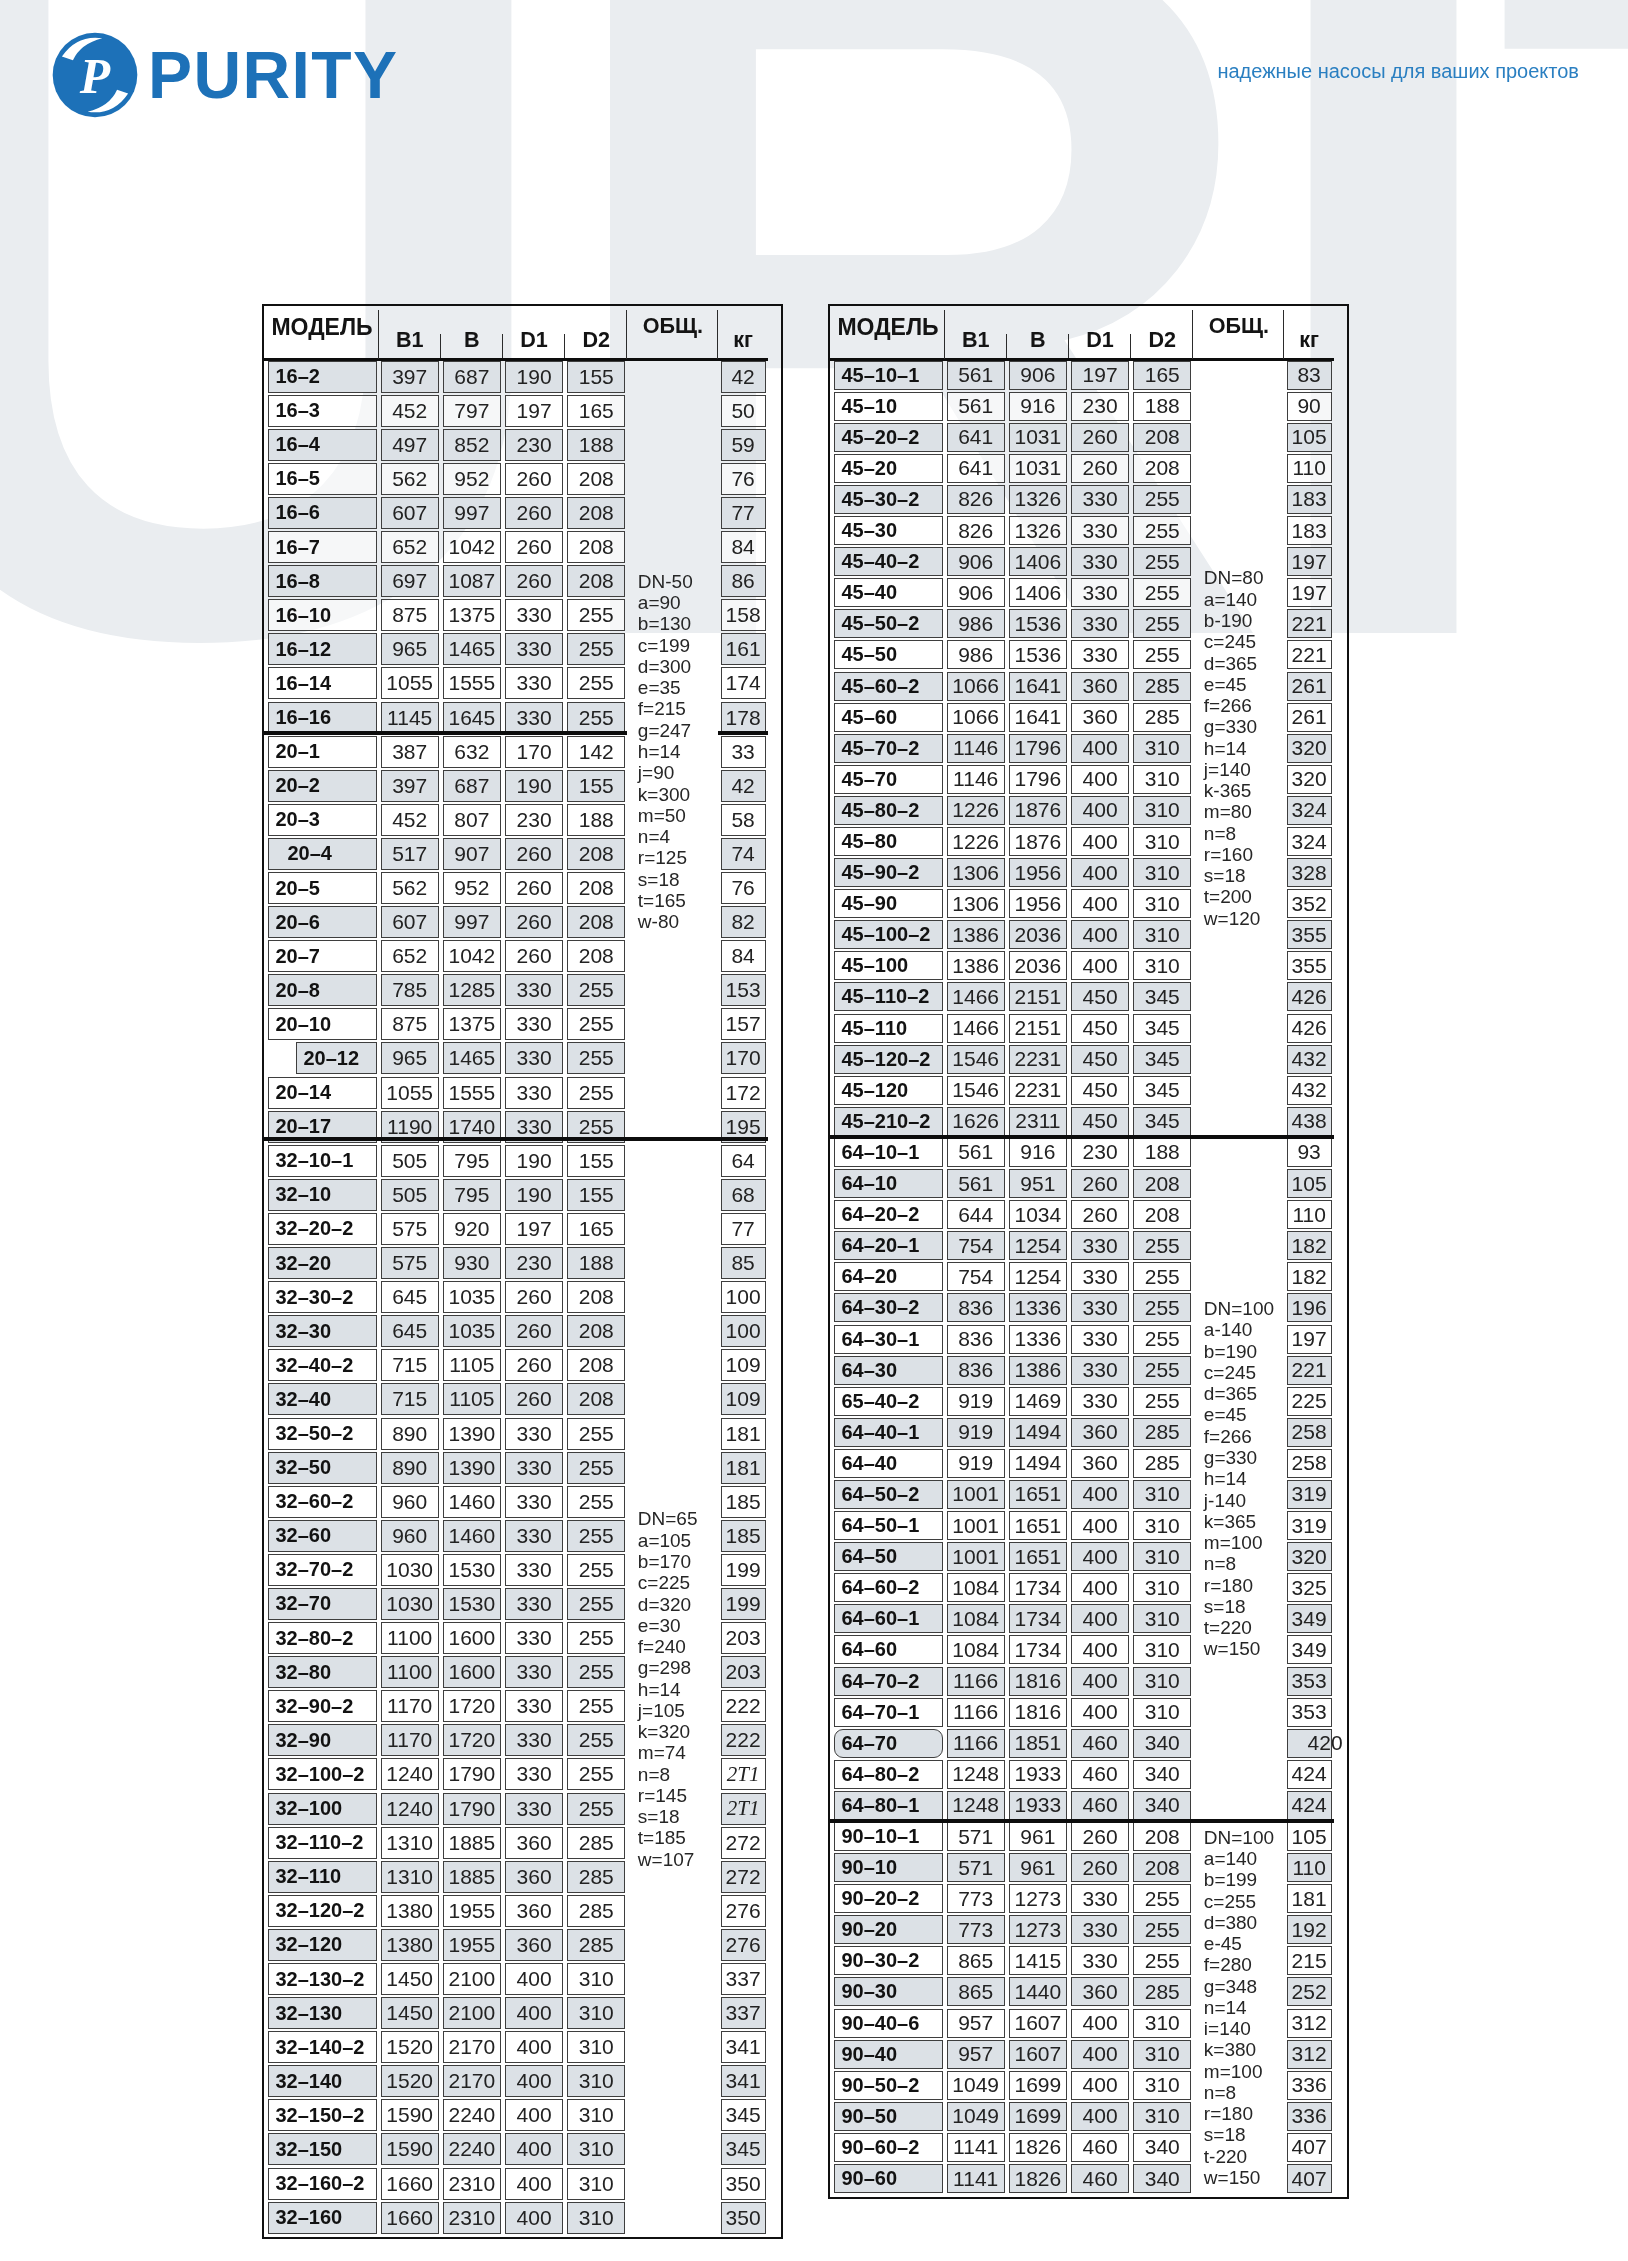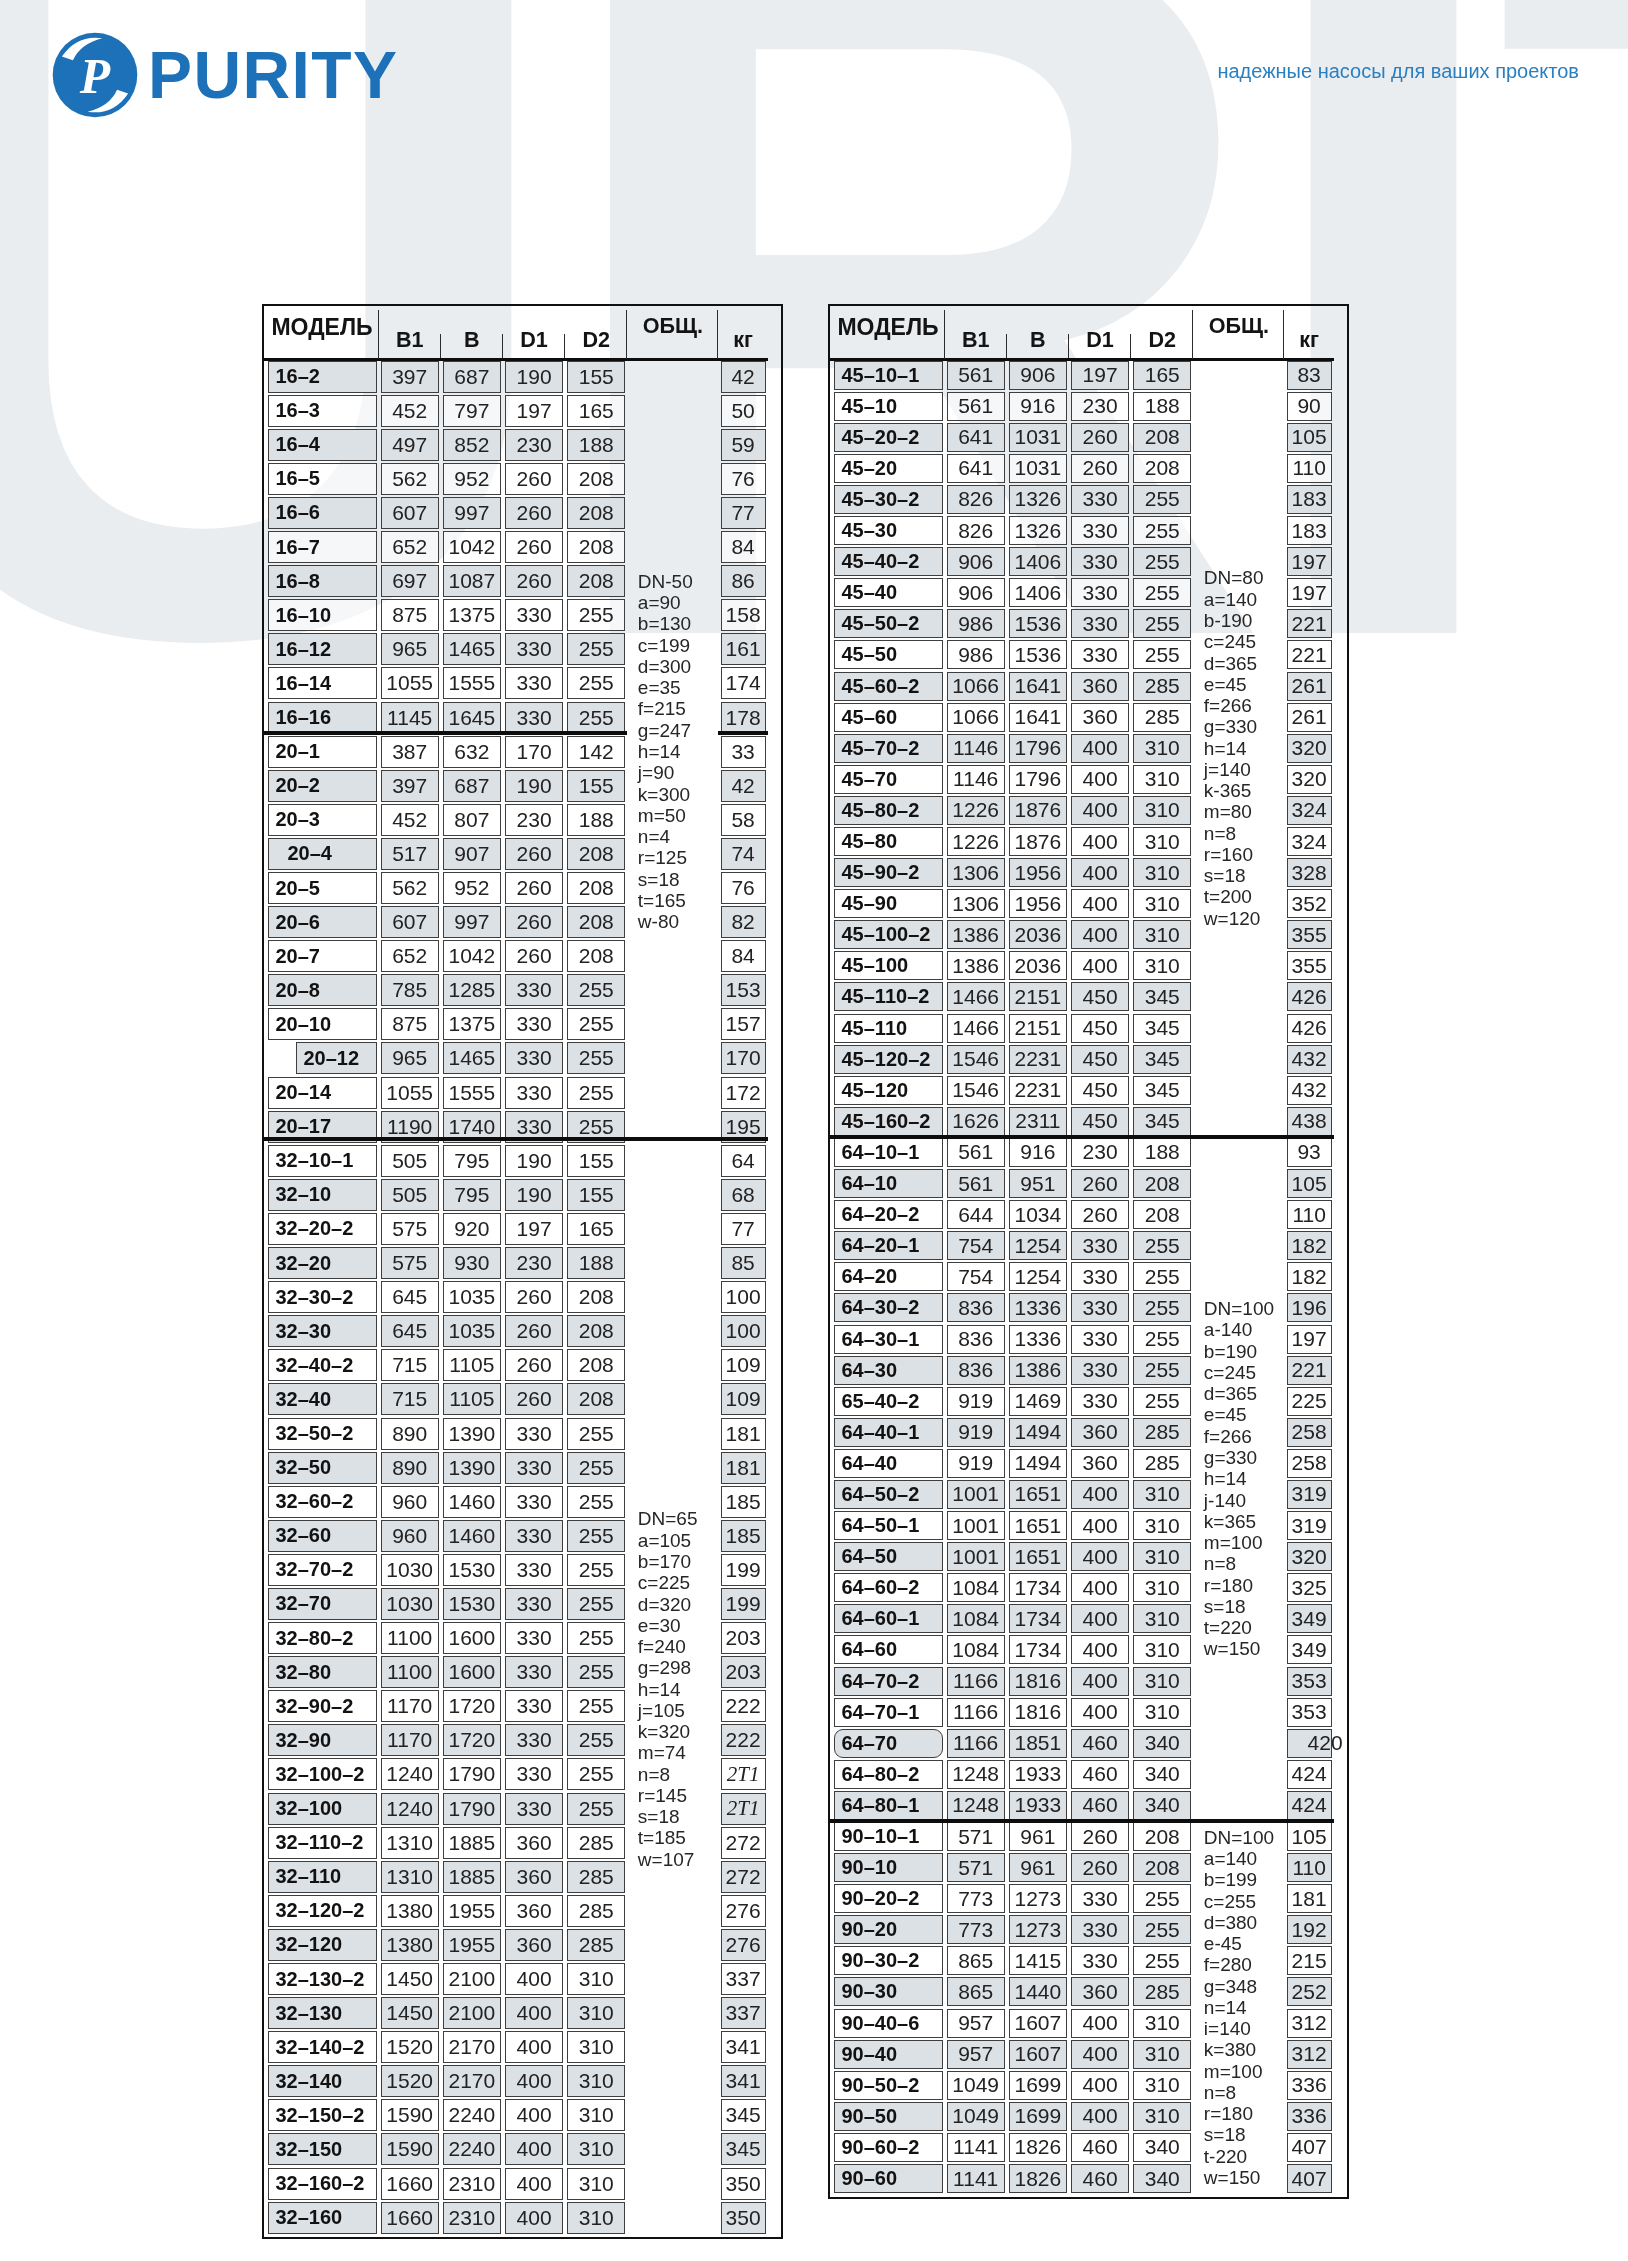--- a/index.html
+++ b/index.html
@@ -597,21 +597,21 @@
       <div class="cell c-b gray" style="grid-area: 24 / 3;">2231</div>
       <div class="cell c-d1 gray" style="grid-area: 24 / 4;">450</div>
       <div class="cell c-d2 gray" style="grid-area: 24 / 5;">345</div>
       <div class="cell c-kg gray" style="grid-area: 24 / 7;">432</div>
       <div class="cell c-model white" style="grid-area: 25 / 1;">45–120</div>
       <div class="cell c-b1 white" style="grid-area: 25 / 2;">1546</div>
       <div class="cell c-b white" style="grid-area: 25 / 3;">2231</div>
       <div class="cell c-d1 white" style="grid-area: 25 / 4;">450</div>
       <div class="cell c-d2 white" style="grid-area: 25 / 5;">345</div>
       <div class="cell c-kg white" style="grid-area: 25 / 7;">432</div>
-      <div class="cell c-model gray" style="grid-area: 26 / 1;">45–160–2</div>
+      <div class="cell c-model gray" style="grid-area: 26 / 1;">45–210–2</div>
       <div class="cell c-b1 gray" style="grid-area: 26 / 2;">1626</div>
       <div class="cell c-b gray" style="grid-area: 26 / 3;">2311</div>
       <div class="cell c-d1 gray" style="grid-area: 26 / 4;">450</div>
       <div class="cell c-d2 gray" style="grid-area: 26 / 5;">345</div>
       <div class="cell c-kg gray" style="grid-area: 26 / 7;">438</div>
       <div class="obsh-cell" style="grid-area: 27 / 6 / span 22;">DN=100
 a-140
 b=190
 c=245
 d=365

